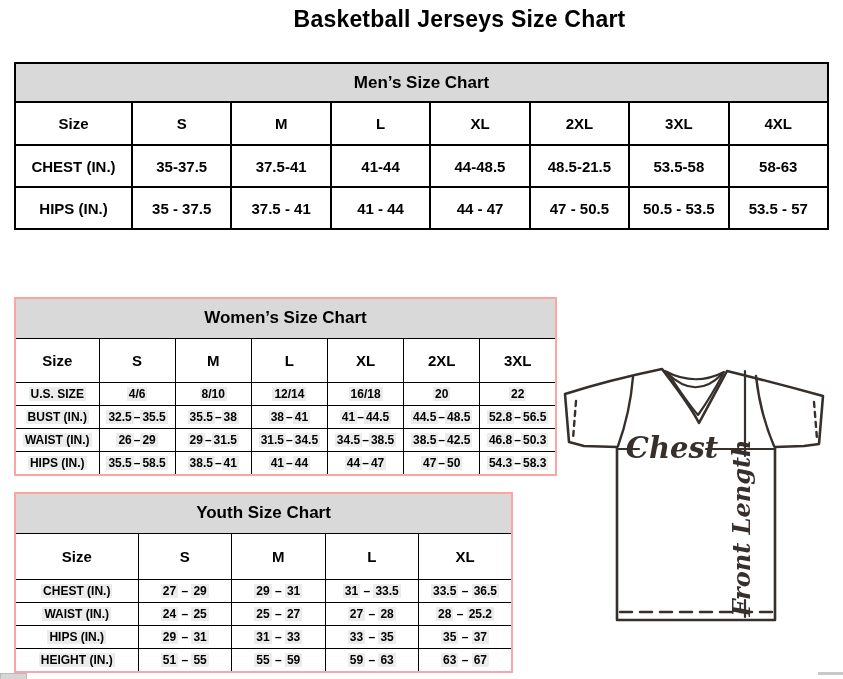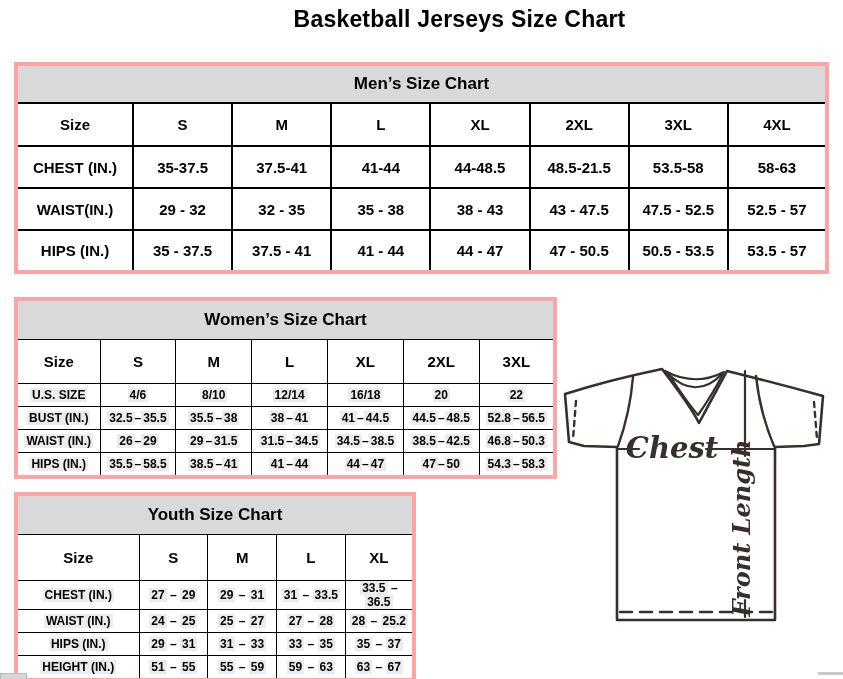--- a/index.html
+++ b/index.html
@@ -3,22 +3,22 @@
 <meta charset="utf-8">
 <style>
   html,body{margin:0;padding:0;background:#fff;}
   #page{position:relative;width:843px;height:679px;background:#fff;overflow:hidden;
         font-family:"Liberation Sans",sans-serif;color:#000;}
   .page-title{position:absolute;top:6px;left:0;width:100%;text-align:center;
               font-size:23px;font-weight:bold;letter-spacing:.2px;padding-left:38px;}
   .size-table{position:absolute;}
   #mens-box{left:14px;top:62px;width:815px;}
   #womens-box{left:14px;top:297px;width:543px;}
-  #youth-box{left:14px;top:492px;width:402px;}
-  table.tbl{border-collapse:collapse;width:100%;table-layout:fixed;border:4px solid #fca5a5;}
+  #youth-box{left:14px;top:492px;width:499px;}
+  table.tbl{border-collapse:collapse;width:100%;table-layout:fixed;border:2px solid #fca5a5;}
   .tbl th,.tbl td{text-align:center;vertical-align:middle;font-weight:bold;padding:0;}
   .tbl th.title{background:#d9d9d9;font-size:17px;}
   
   .tbl-mens th,.tbl-mens td{border:2px solid #000;font-size:15px;}
   .tbl-mens tr.title-row{height:39px;}
   .tbl-mens tr.head{height:43px;}
   .tbl-mens tr.data{height:42px;}
   .tbl-mens col.c0{width:117px;}
   
   .tbl-womens th,.tbl-womens td,
@@ -74,30 +74,20 @@
             <td>CHEST (IN.)</td>
             <td>35-37.5</td>
             <td>37.5-41</td>
             <td>41-44</td>
             <td>44-48.5</td>
             <td>48.5-21.5</td>
             <td>53.5-58</td>
             <td>58-63</td>
           </tr>
           <tr class="data">
-            <td>WAIST(IN.)</td>
-            <td>29 - 32</td>
-            <td>32 - 35</td>
-            <td>35 - 38</td>
-            <td>38 - 43</td>
-            <td>43 - 47.5</td>
-            <td>47.5 - 52.5</td>
-            <td>52.5 - 57</td>
-          </tr>
-          <tr class="data">
             <td>HIPS (IN.)</td>
             <td>35 - 37.5</td>
             <td>37.5 - 41</td>
             <td>41 - 44</td>
             <td>44 - 47</td>
             <td>47 - 50.5</td>
             <td>50.5 - 53.5</td>
             <td>53.5 - 57</td>
           </tr>
         </tbody>

